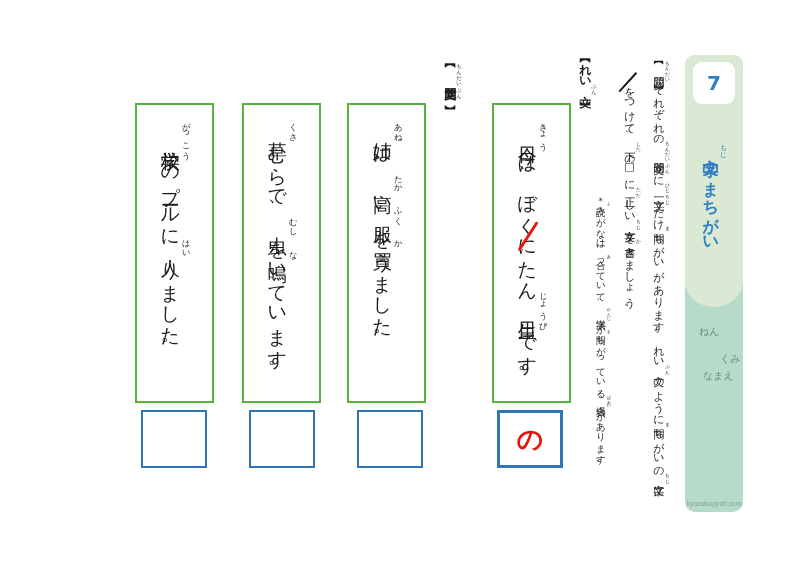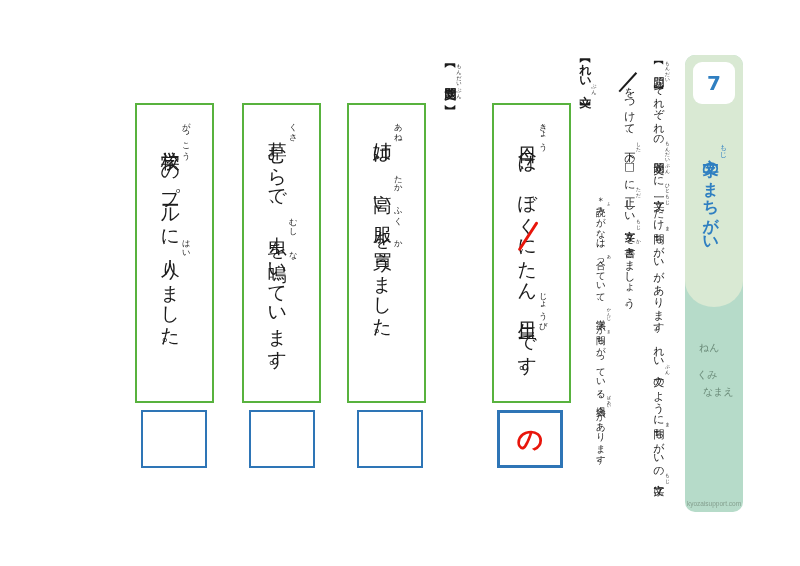--- a/index.html
+++ b/index.html
@@ -41,22 +41,22 @@
   
   .sidebar{position:absolute;left:685px;top:55px;width:58px;height:457px;
     background:var(--teal);border-radius:10px;}
   .sidebar-top{position:absolute;top:0;left:0;right:0;height:252px;background:var(--lightgreen);
     border-radius:10px 10px 0 0;border-bottom-left-radius:50% 26px;border-bottom-right-radius:50% 26px;}
   .num-box{position:absolute;top:7px;left:8px;width:42px;height:42px;background:#fff;border-radius:9px;
     display:flex;align-items:center;justify-content:center;font-size:20px;font-weight:bold;color:var(--accent);}
   .sidebar-title{position:absolute;top:84px;left:50%;transform:translateX(-50%);
     font-size:16px;font-weight:bold;color:var(--accent);line-height:1.25;}
   .fields{position:absolute;top:270px;left:0;width:100%;font-size:10px;color:var(--fieldtext);}
-  .f-nen{margin:16px 0 13px 14px;}
-  .f-kumi{margin:0 0 3px 12px;}
+  .f-nen{margin:0 0 13px 14px;}
+  .f-kumi{margin:0 0 3px 35px;}
   .f-namae{margin:0 0 12px 18px;}
   .watermark{position:absolute;bottom:5px;left:0;width:100%;text-align:center;
     font-size:6.5px;color:var(--watermark);font-family:"Liberation Sans",sans-serif;}
 </style>
 </head>
 <body>
 
 <div class="page">
 
   <aside class="sidebar">

